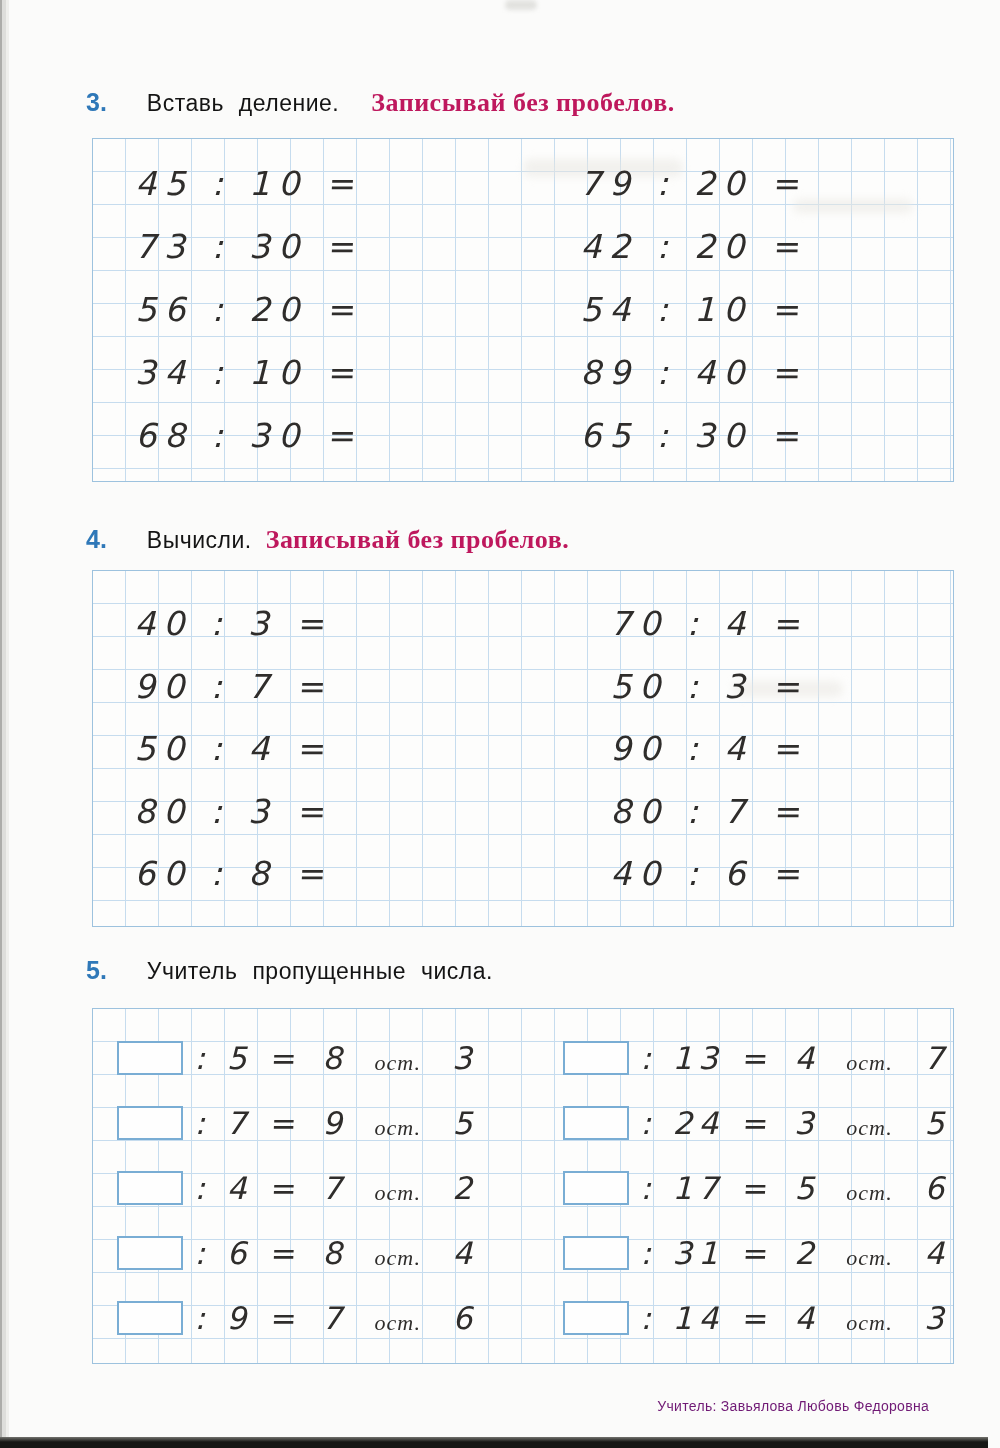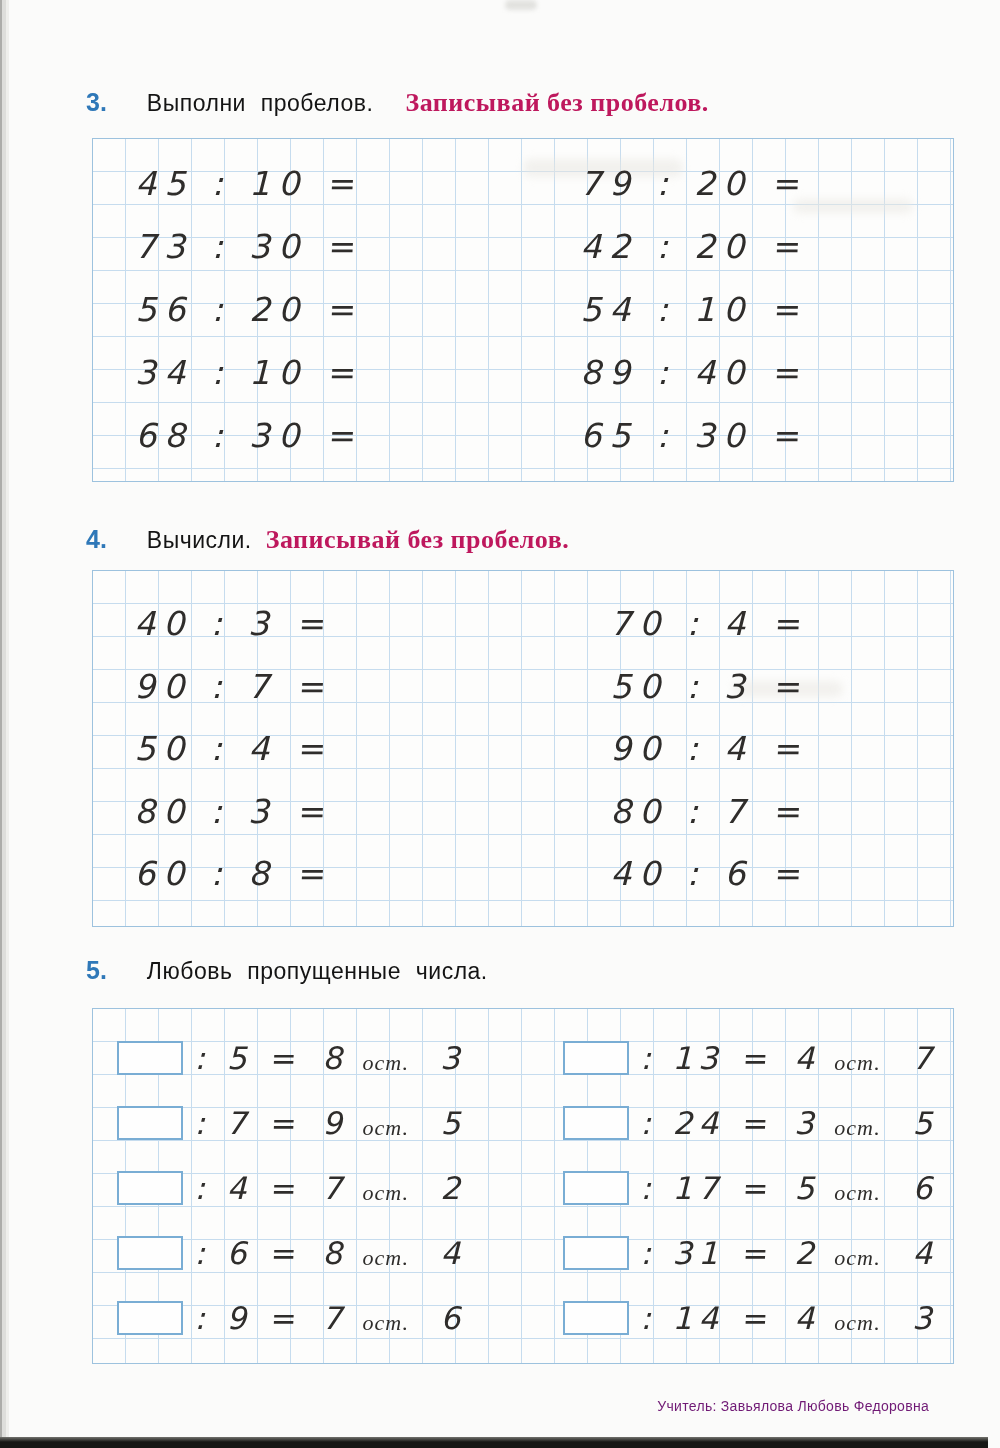--- a/index.html
+++ b/index.html
@@ -35,37 +35,37 @@
   .c3l{left:45px;}  .c3r{left:490px;}
   .c4l{left:44px;}  .c4r{left:520px;}
 
   
   .fillrow{position:absolute;height:58px;display:flex;align-items:center;white-space:nowrap;}
   .ansbox{display:inline-block;width:62px;height:30px;border:2px solid #79add4;background:#fefefe;}
   .hwt{font-family:"DejaVu Sans",sans-serif;font-style:italic;font-size:31px;color:#2f2d2b;transform:skewX(-3deg);}
   .expr{letter-spacing:6px;margin-left:14px;}
   .quot{margin-left:22px;}
   .ost{font-family:"Liberation Serif",serif;font-style:italic;font-size:22px;color:#2f2d2b;
-    margin-left:18px;margin-top:10px;letter-spacing:1px;}
+    margin-left:30px;margin-top:10px;letter-spacing:1px;}
   .rem{margin-left:34px;}
 
   .footer{position:absolute;right:71px;top:1398px;font-size:14px;color:#701a75;letter-spacing:.3px;}
 </style>
 </head>
 <body>
 
 <div class="page">
 
   <div class="edge-left"></div>
   <div class="edge-bottom"></div>
   <div class="smudge-top"></div>
 
   <div class="task-header" style="left:86px;top:88px;">
     <span class="task-num">3.</span>
-    <span class="task-title">Выполни  пробелов.</span>
+    <span class="task-title">Вставь  деление.</span>
     <span class="task-sub">Записывай без пробелов.</span>
   </div>
   <div class="gridbox" style="left:92px;top:138px;width:860px;height:342px;">
     <div class="bleed" style="left:430px;top:20px;width:160px;height:18px;"></div>
     <div class="bleed" style="left:700px;top:60px;width:120px;height:14px;"></div>
     <div class="hw c3l" style="top:15px;">45 : 10 =</div>
     <div class="hw c3l" style="top:78px;">73 : 30 =</div>
     <div class="hw c3l" style="top:141px;">56 : 20 =</div>
     <div class="hw c3l" style="top:204px;">34 : 10 =</div>
     <div class="hw c3l" style="top:267px;">68 : 30 =</div>
@@ -90,21 +90,21 @@
     <div class="hw c4l" style="top:273px;">60 : 8 =</div>
     <div class="hw c4r" style="top:23px;">70 : 4 =</div>
     <div class="hw c4r" style="top:86px;">50 : 3 =</div>
     <div class="hw c4r" style="top:148px;">90 : 4 =</div>
     <div class="hw c4r" style="top:211px;">80 : 7 =</div>
     <div class="hw c4r" style="top:273px;">40 : 6 =</div>
   </div>
 
   <div class="task-header" style="left:86px;top:956px;">
     <span class="task-num">5.</span>
-    <span class="task-title">Любовь  пропущенные  числа.</span>
+    <span class="task-title">Учитель  пропущенные  числа.</span>
   </div>
   <div class="gridbox" style="left:92px;top:1008px;width:860px;height:354px;">
 
     <div class="fillrow" style="left:24px;top:20px;">
       <span class="ansbox"></span>
       <span class="hwt expr">: 5 =</span>
       <span class="hwt quot">8</span>
       <span class="ost">ост.</span>
       <span class="hwt rem">3</span>
     </div>

